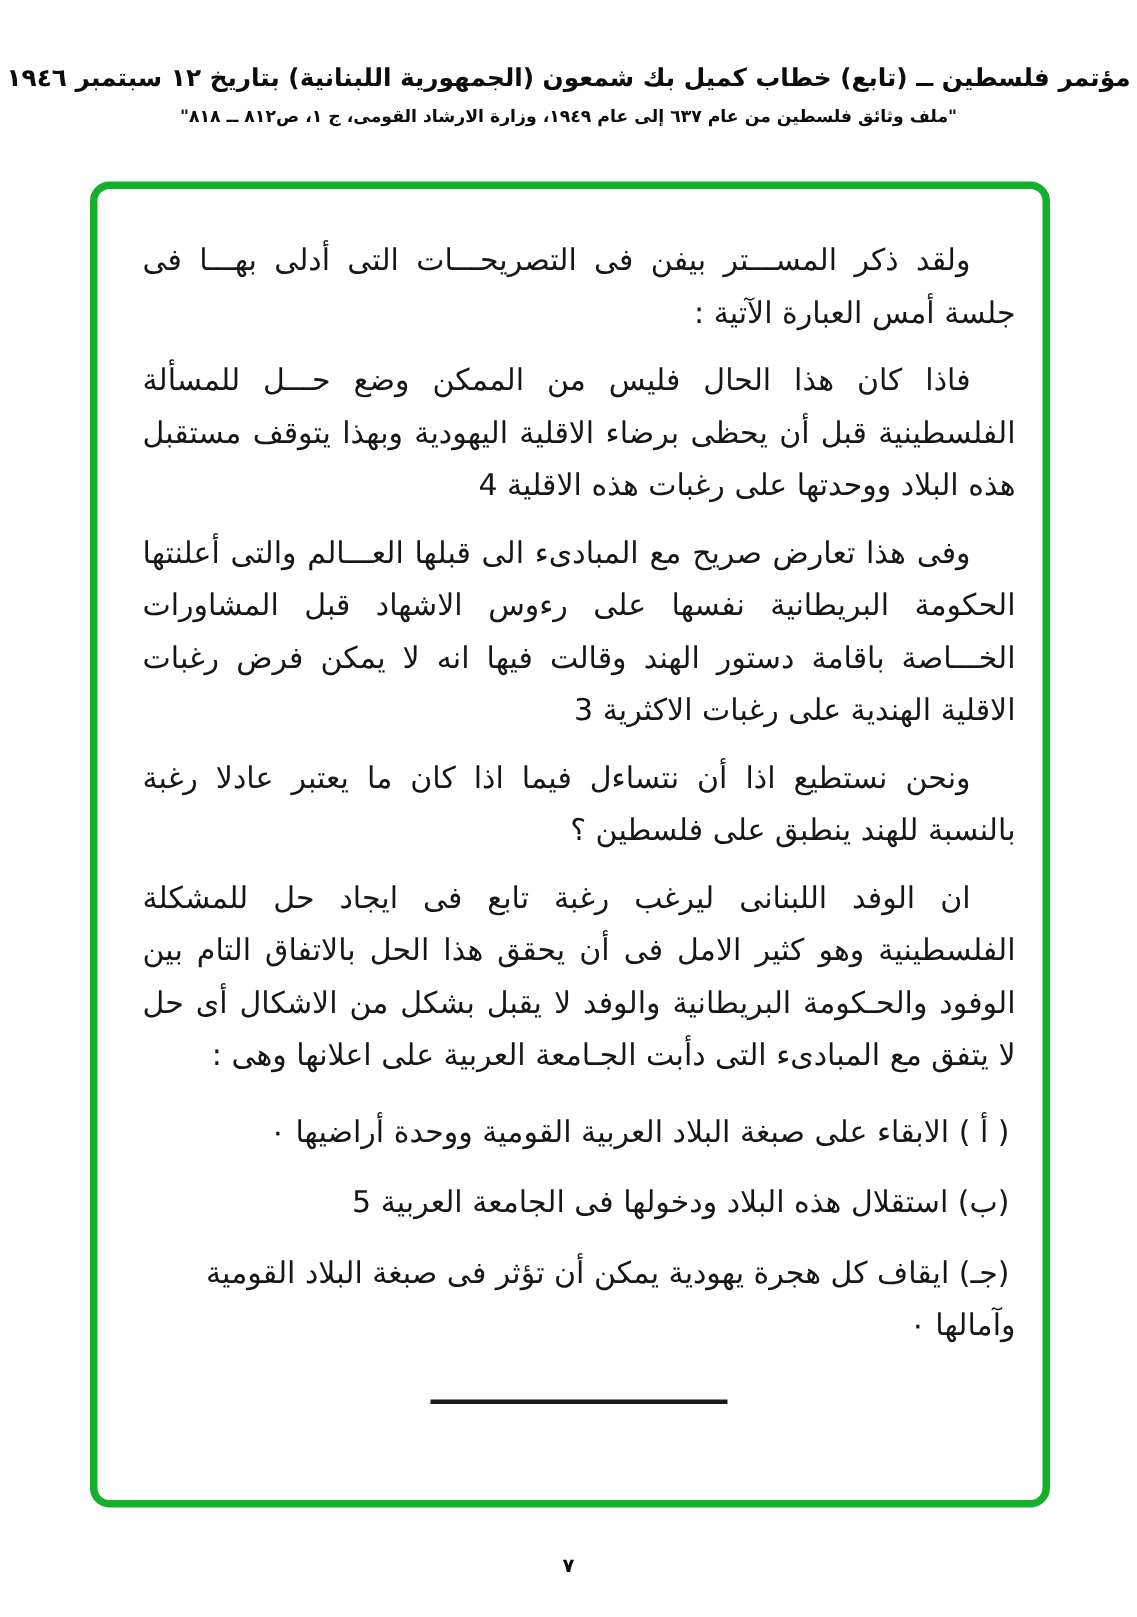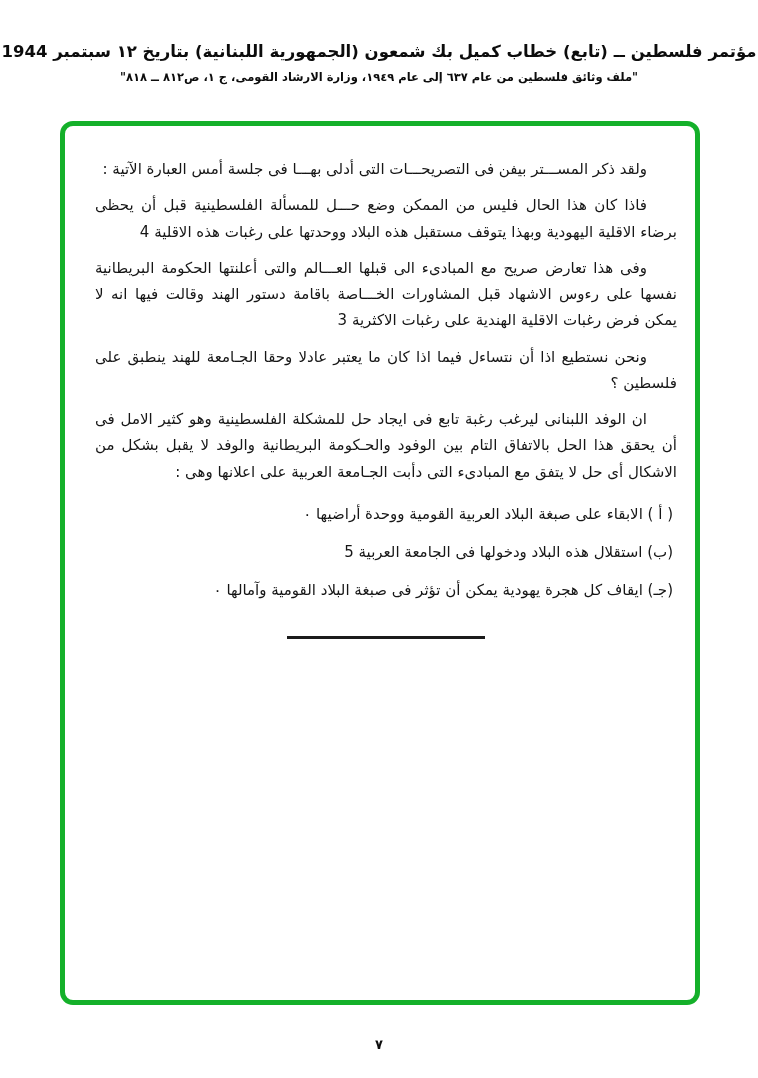--- a/index.html
+++ b/index.html
@@ -44,21 +44,21 @@
     position:absolute;
     left:60px;top:121px;
     width:640px;height:884px;
     border:5px solid var(--frame-border);
     border-radius:13px;
     background:transparent;
   }
   .content{
     direction:rtl;
     padding:30px 18px 0 30px;
-    font-size:15px;
+    font-size:20px;
     line-height:1.75;
     text-align:justify;
     color:var(--text);
   }
   .content p{
     margin:0 0 10px 0;
     text-indent:30px;
   }
   .list{
     margin-top:16px;
@@ -84,30 +84,30 @@
     direction:rtl;
     color:#0c0c0c;
   }
 </style>
 </head>
 <body>
 
 <div class="page">
 
   <div class="header">
-    <div class="doc-title">مؤتمر فلسطين ــ (تابع) خطاب كميل بك شمعون (الجمهورية اللبنانية) بتاريخ ١٢ سبتمبر 1944</div>
+    <div class="doc-title">مؤتمر فلسطين ــ (تابع) خطاب كميل بك شمعون (الجمهورية اللبنانية) بتاريخ ١٢ سبتمبر ١٩٤٦</div>
     <div class="doc-source">"ملف وثائق فلسطين من عام ٦٣٧ إلى عام ١٩٤٩، وزارة الارشاد القومى، ج ١، ص٨١٢ ــ ٨١٨"</div>
   </div>
 
   <div class="frame">
     <div class="content">
       <p>ولقد ذكر المســـتر بيفن فى التصريحـــات التى أدلى بهـــا فى جلسة أمس العبارة الآتية :</p>
       <p>فاذا كان هذا الحال فليس من الممكن وضع حـــل للمسألة الفلسطينية قبل أن يحظى برضاء الاقلية اليهودية وبهذا يتوقف مستقبل هذه البلاد ووحدتها على رغبات هذه الاقلية 4</p>
       <p>وفى هذا تعارض صريح مع المبادىء الى قبلها العـــالم والتى أعلنتها الحكومة البريطانية نفسها على رءوس الاشهاد قبل المشاورات الخـــاصة باقامة دستور الهند وقالت فيها انه لا يمكن فرض رغبات الاقلية الهندية على رغبات الاكثرية 3</p>
-      <p>ونحن نستطيع اذا أن نتساءل فيما اذا كان ما يعتبر عادلا وحقا الجـامعة للهند ينطبق على فلسطين ؟</p>
+      <p>ونحن نستطيع اذا أن نتساءل فيما اذا كان ما يعتبر عادلا رغبة بالنسبة للهند ينطبق على فلسطين ؟</p>
       <p>ان الوفد اللبنانى ليرغب رغبة تابع فى ايجاد حل للمشكلة الفلسطينية وهو كثير الامل فى أن يحقق هذا الحل بالاتفاق التام بين الوفود والحـكومة البريطانية والوفد لا يقبل بشكل من الاشكال أى حل لا يتفق مع المبادىء التى دأبت الجـامعة العربية على اعلانها وهى :</p>
 
       <div class="list">
         <p>( أ ) الابقاء على صبغة البلاد العربية القومية ووحدة أراضيها ٠</p>
         <p>(ب) استقلال هذه البلاد ودخولها فى الجامعة العربية 5</p>
         <p>(جـ) ايقاف كل هجرة يهودية يمكن أن تؤثر فى صبغة البلاد القومية وآمالها ٠</p>
       </div>
 
       <div class="divider"></div>
     </div>

